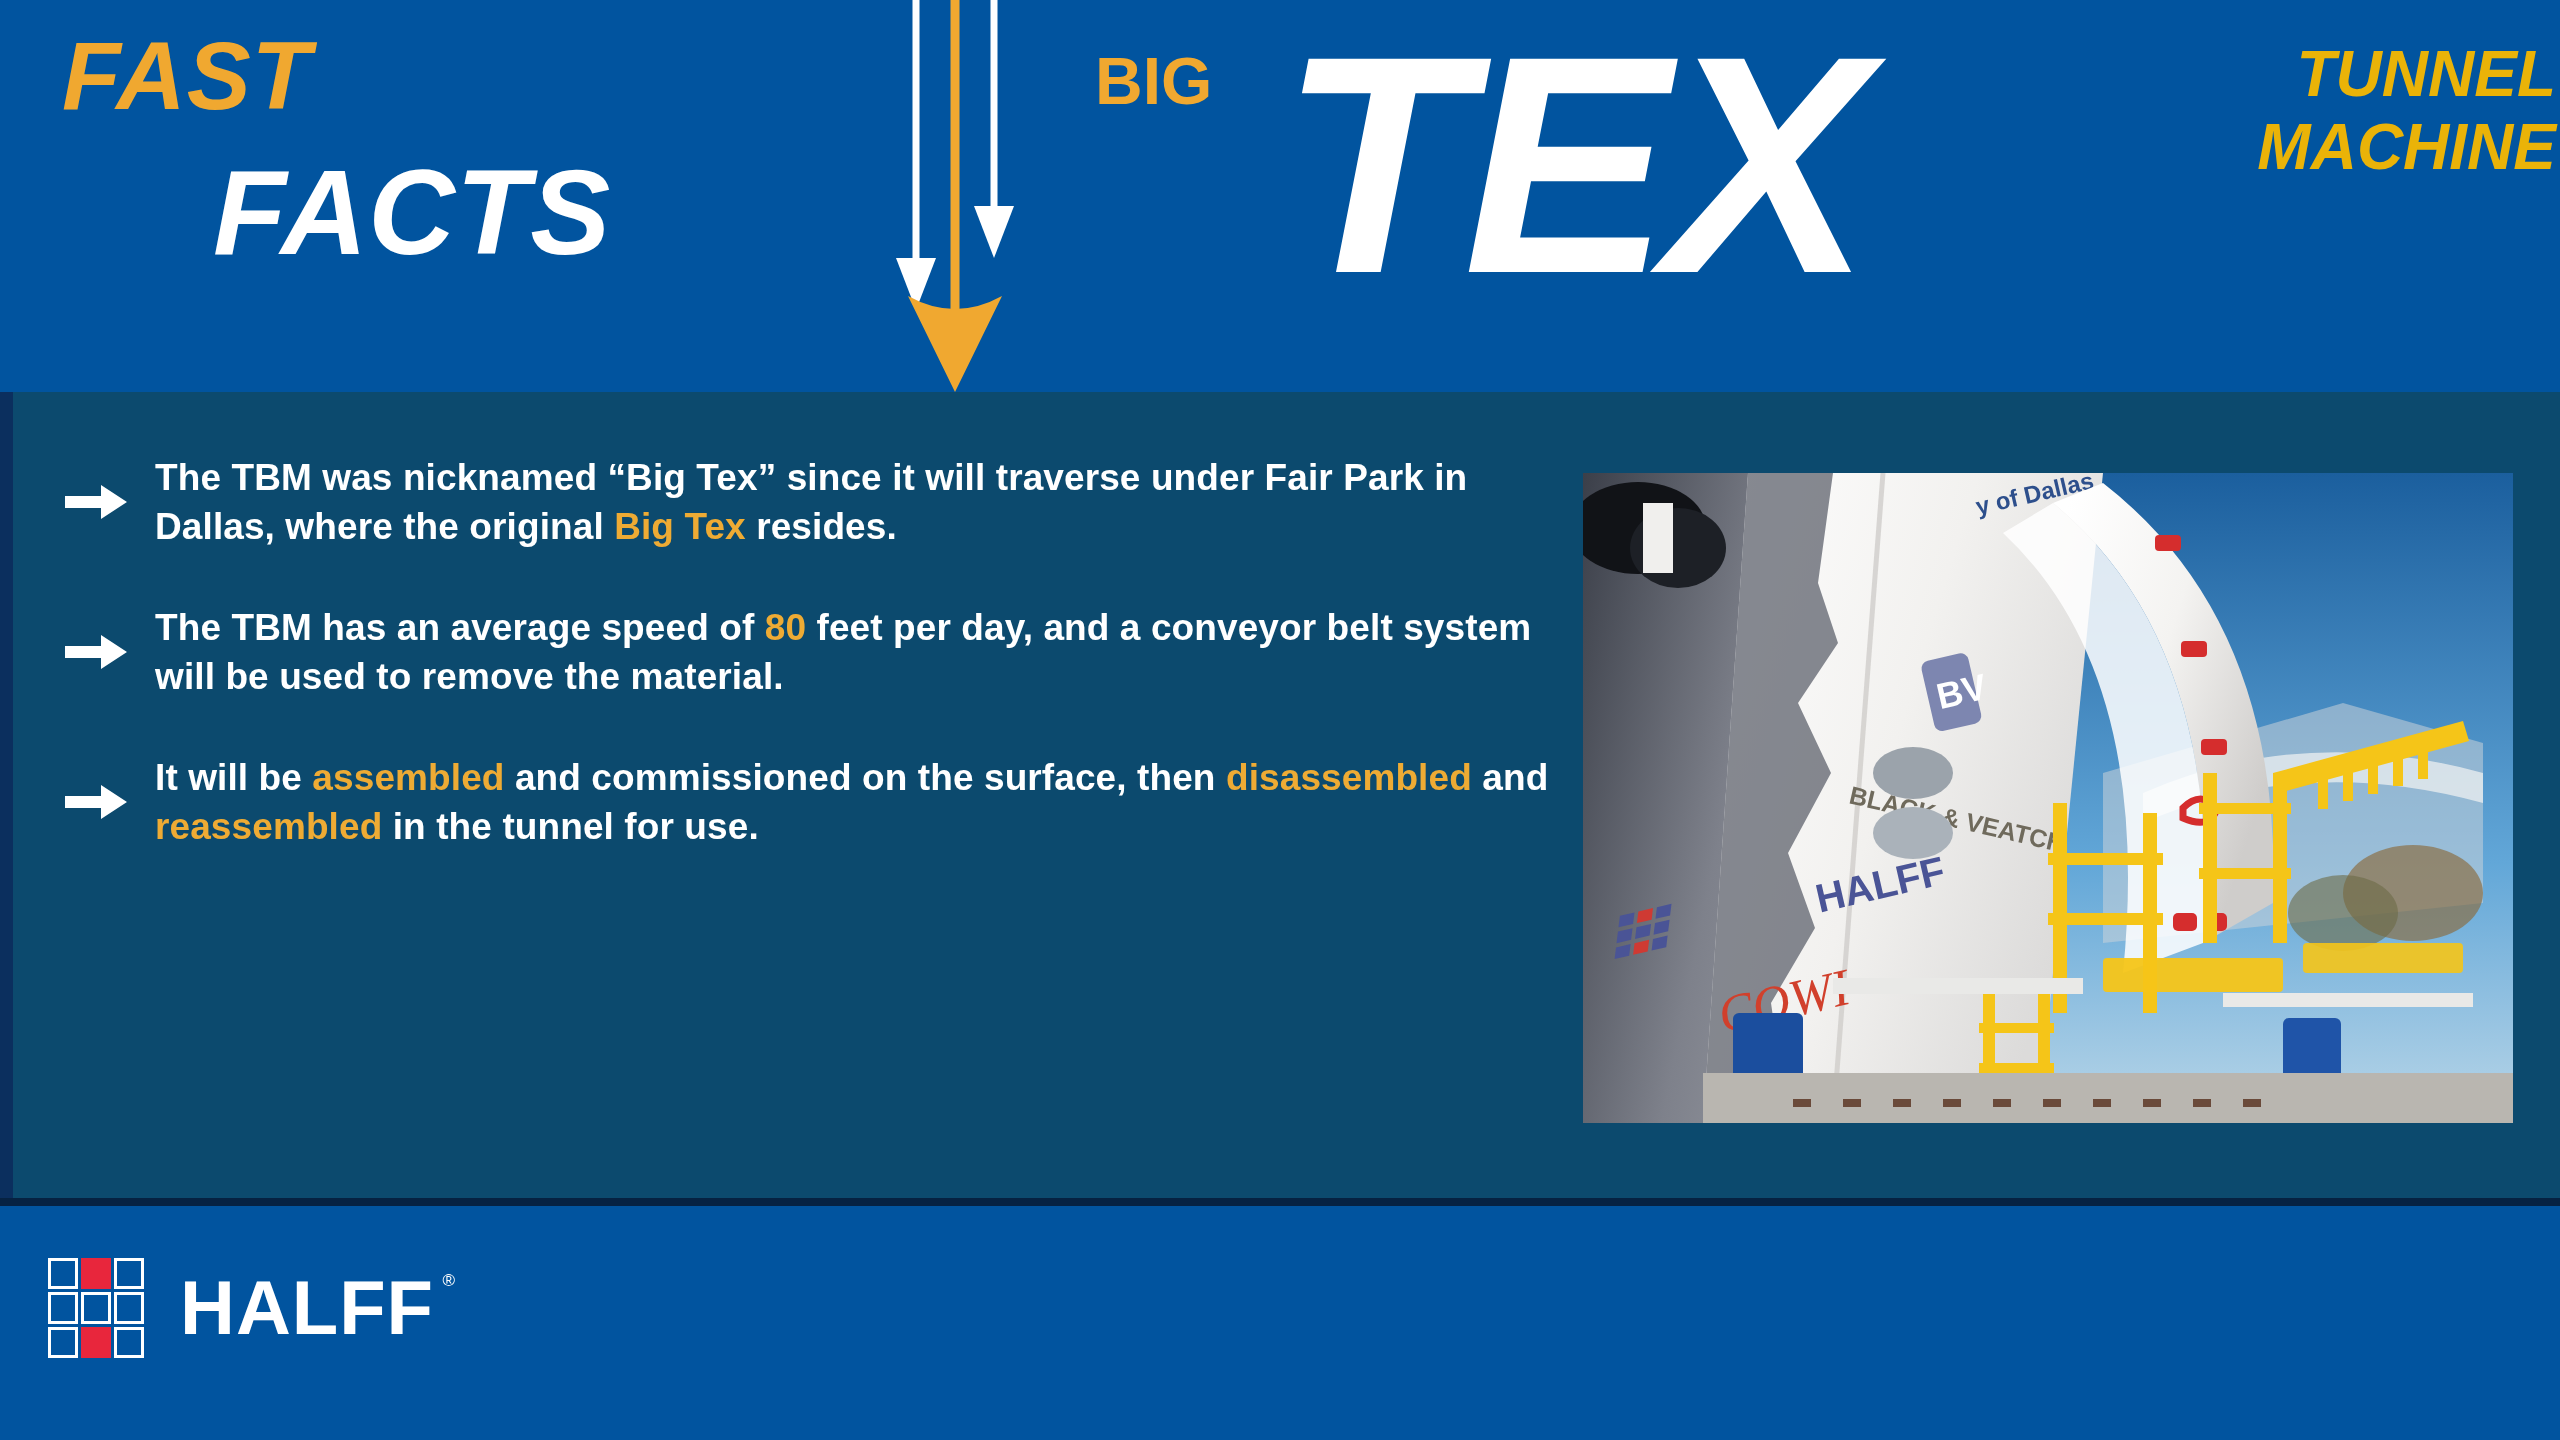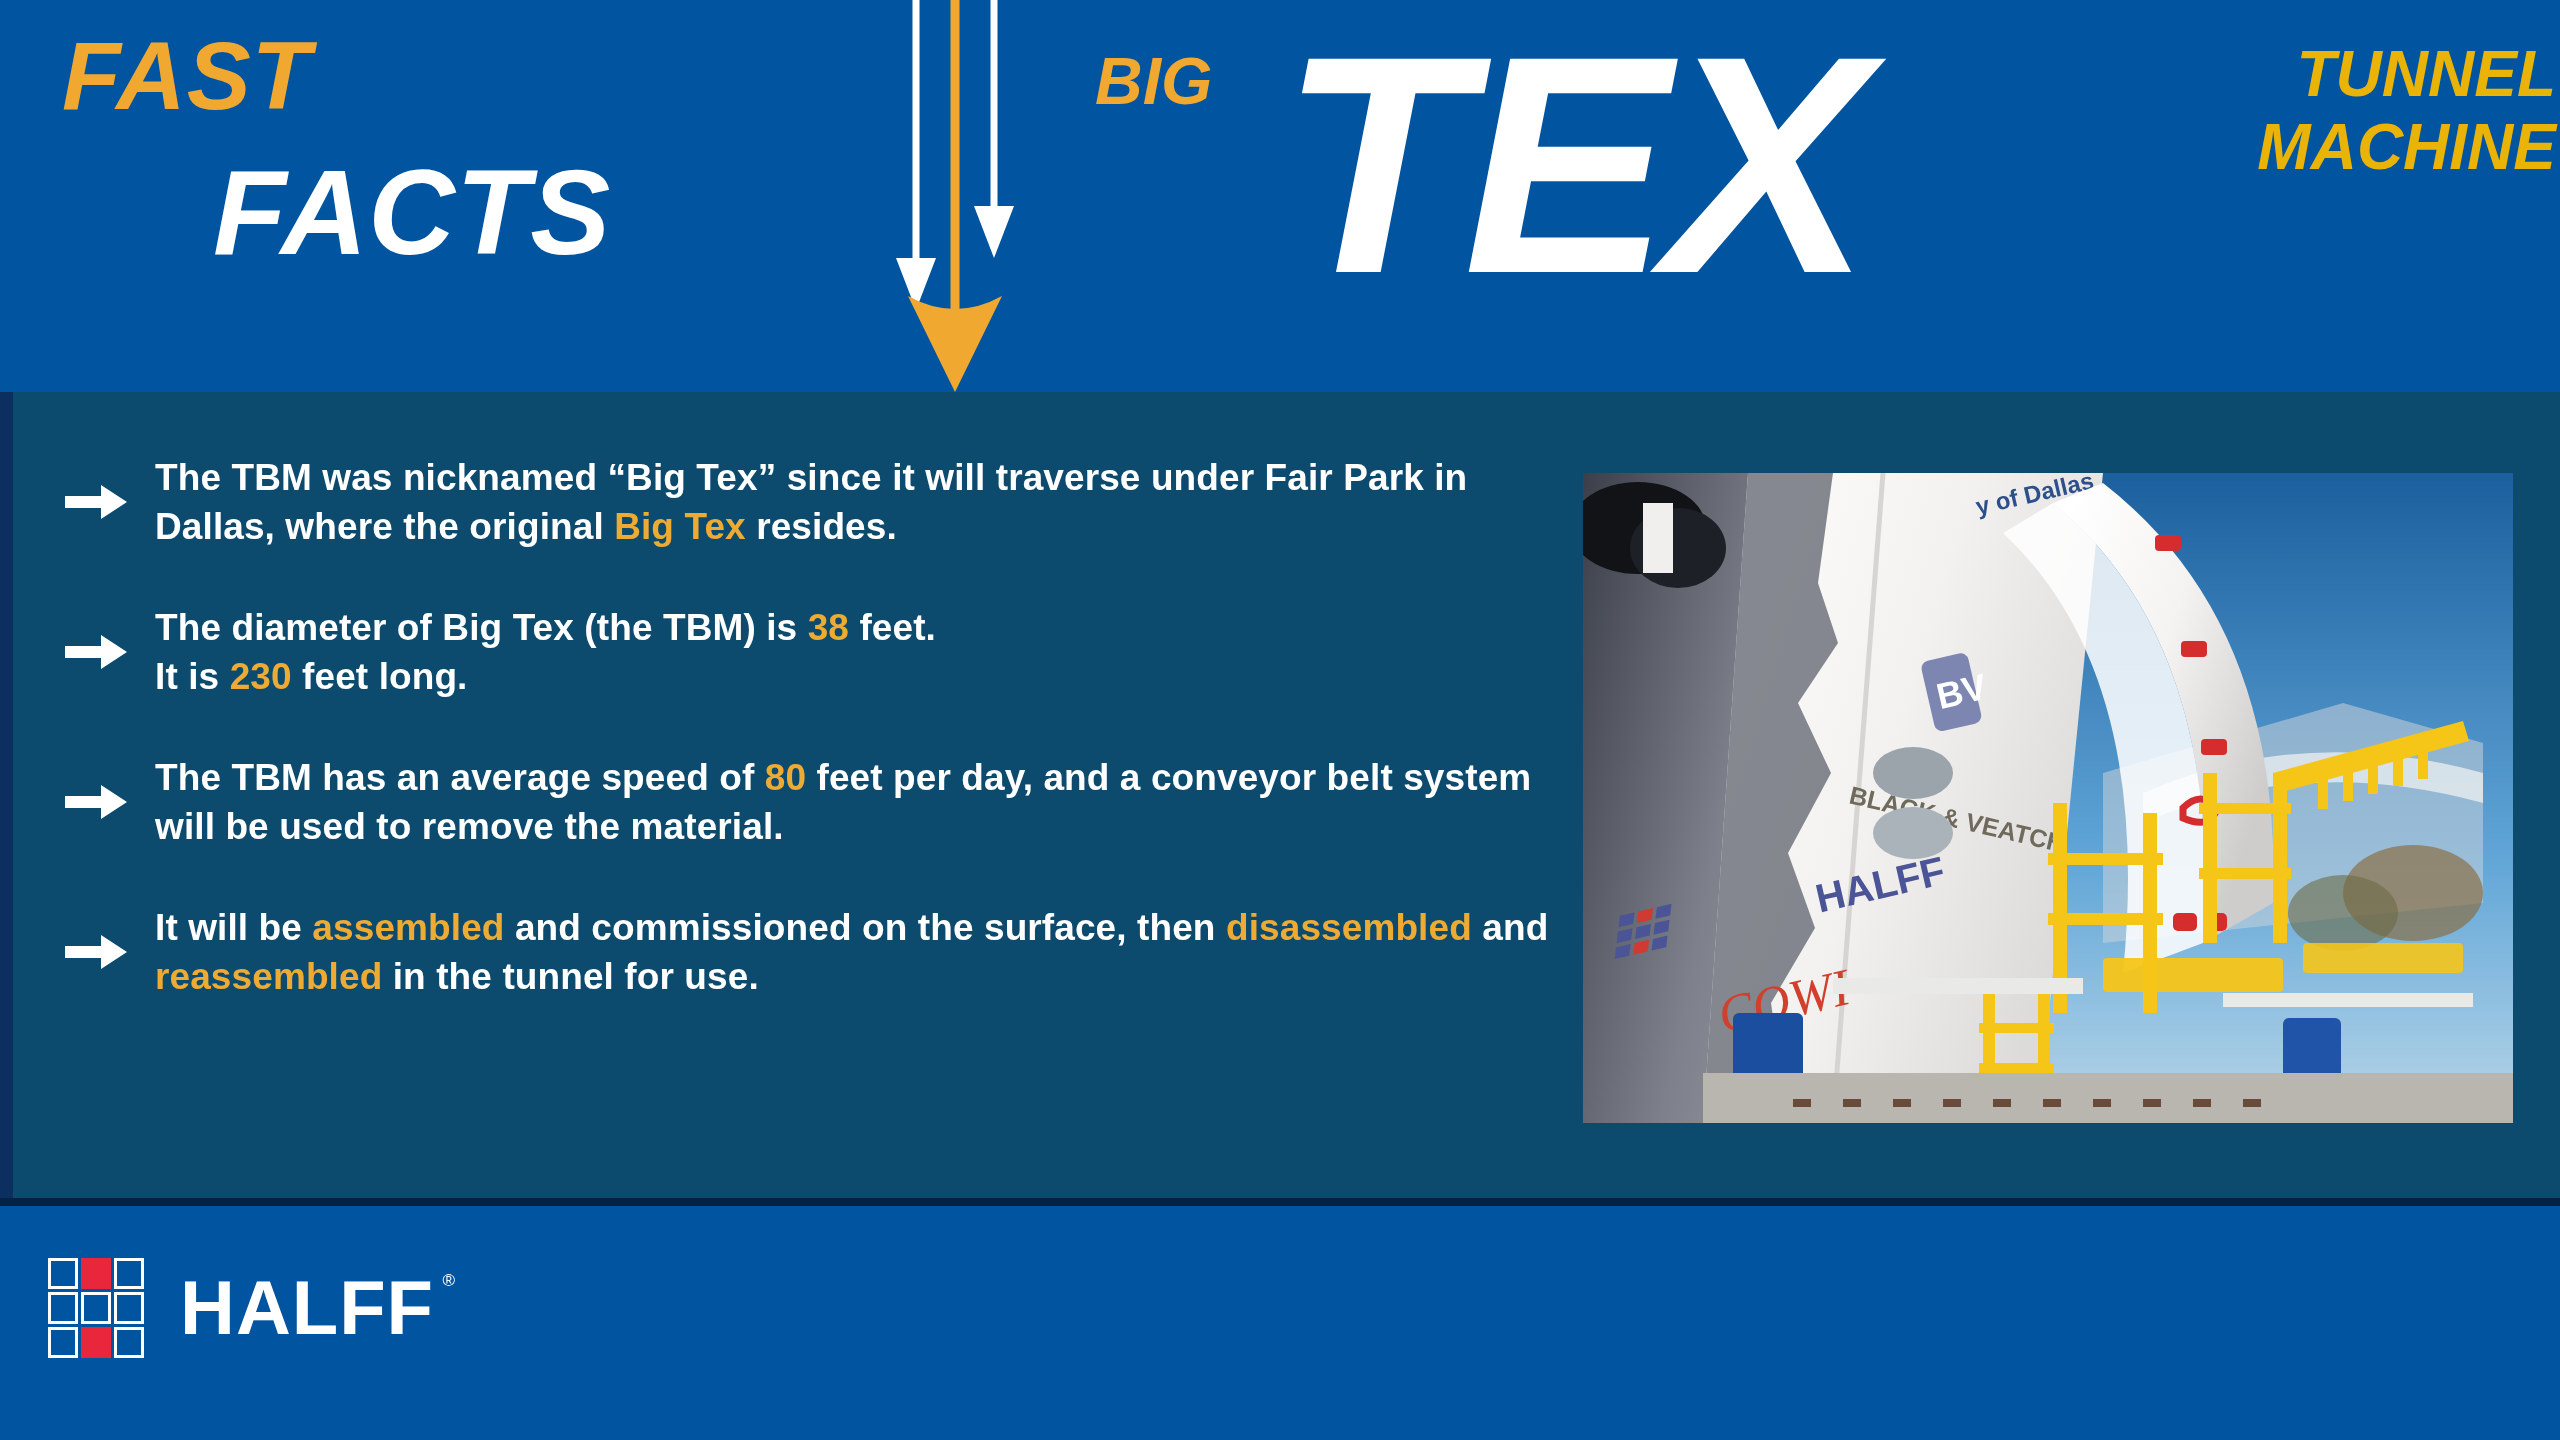--- a/index.html
+++ b/index.html
@@ -53,21 +53,20 @@
     line-height: 1;
     white-space: nowrap;
     margin-left: 17px;
   }
   .big-word {
     position: absolute;
     left: 1095px;
     top: 48px;
     font-size: 66px;
     font-weight: bold;
-    font-style: italic;
     color: #f0a830;
     line-height: 1;
     white-space: nowrap;
   }
   .tex-word {
     position: absolute;
     left: 1280px;
     top: 10px;
     font-size: 310px;
     font-weight: bold;
@@ -237,28 +236,20 @@
   <div class="body-band">
     <div class="facts-list" id="facts-list">
 
     <div class="fact-row">
           <div class="fact-arrow">
             <svg width="62" height="34" viewBox="0 0 62 34" aria-hidden="true">
               <path d="M0 11 L36 11 L36 0 L62 17 L36 34 L36 23 L0 23 Z" fill="#ffffff"></path>
             </svg>
           </div>
           <div class="fact-text"><span>The TBM was nicknamed “Big Tex” since it will traverse under Fair Park in Dallas, where the original </span><span class="hl">Big Tex</span><span> resides.</span></div>
-        </div>
-        <div class="fact-row">
-          <div class="fact-arrow">
-            <svg width="62" height="34" viewBox="0 0 62 34" aria-hidden="true">
-              <path d="M0 11 L36 11 L36 0 L62 17 L36 34 L36 23 L0 23 Z" fill="#ffffff"></path>
-            </svg>
-          </div>
-          <div class="fact-text"><span>The diameter of Big Tex (the TBM) is </span><span class="hl">38</span><span> feet.</span><br><span>It is </span><span class="hl">230</span><span> feet long.</span></div>
         </div>
         <div class="fact-row">
           <div class="fact-arrow">
             <svg width="62" height="34" viewBox="0 0 62 34" aria-hidden="true">
               <path d="M0 11 L36 11 L36 0 L62 17 L36 34 L36 23 L0 23 Z" fill="#ffffff"></path>
             </svg>
           </div>
           <div class="fact-text"><span>The TBM has an average speed of </span><span class="hl">80</span><span> feet per day, and a conveyor belt system will be used to remove the material.</span></div>
         </div>
         <div class="fact-row">

